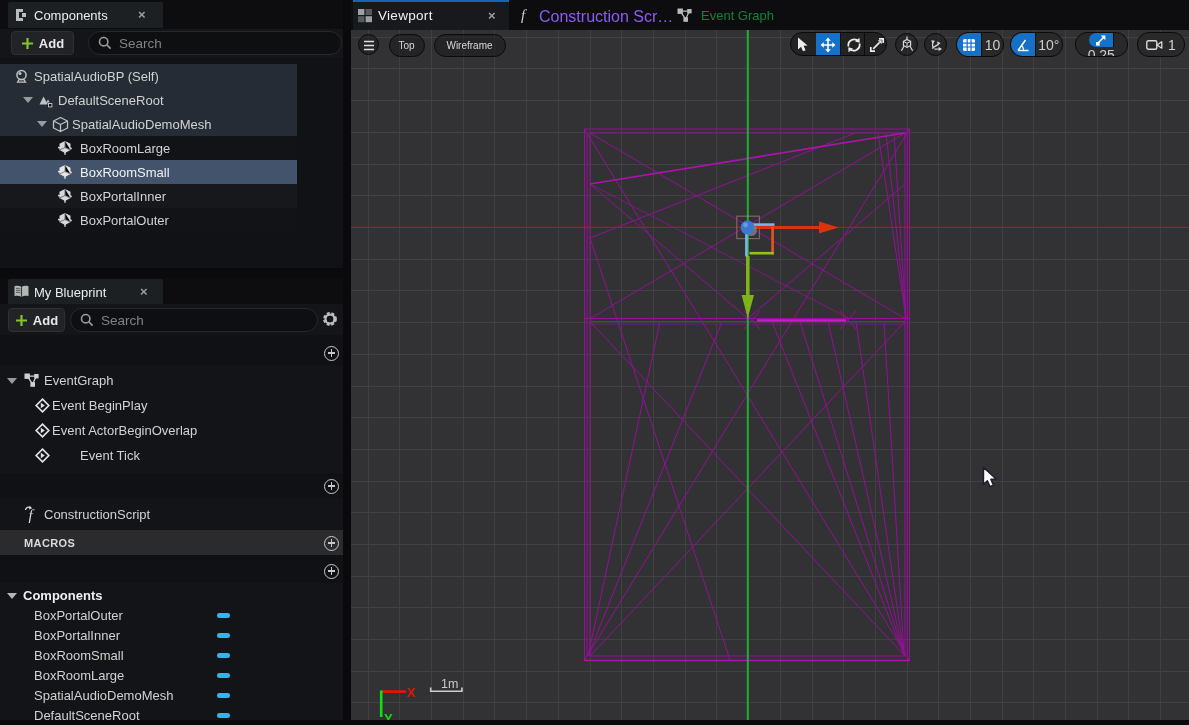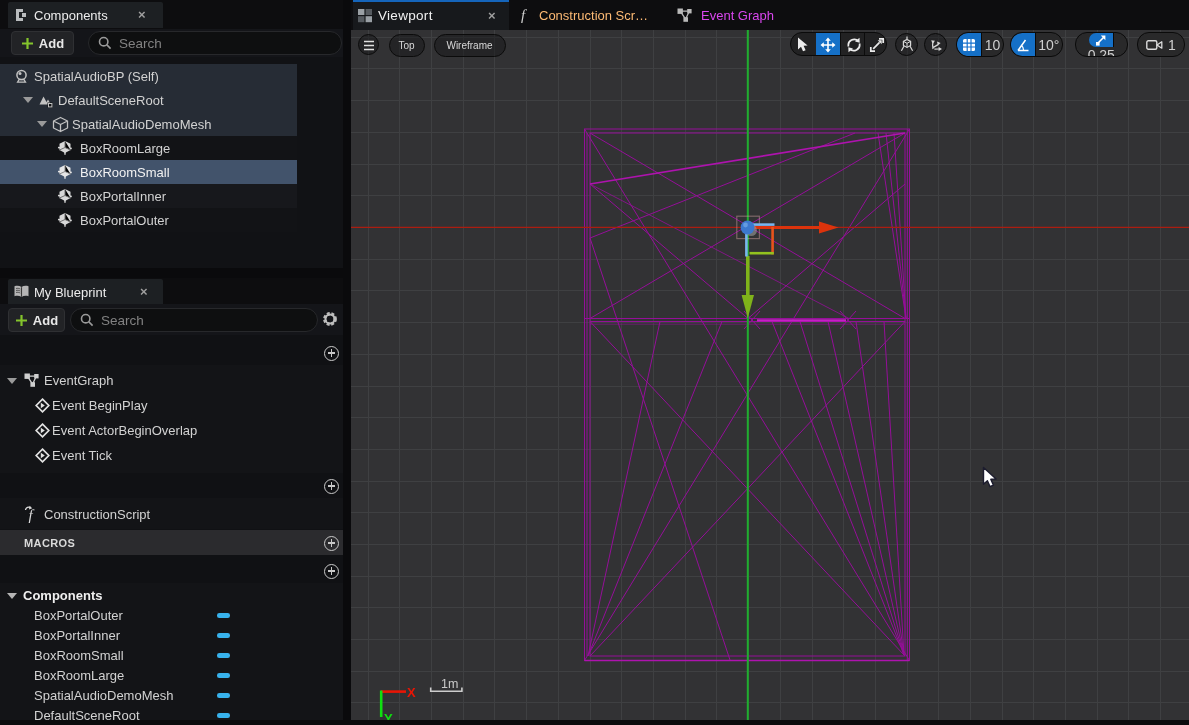--- a/index.html
+++ b/index.html
@@ -176,21 +176,21 @@
         <path d="M7.5 1.2 L13.8 7.5 L7.5 13.8 L1.2 7.5 Z" fill="none" stroke="#e2e2e2" stroke-width="1.7"></path>
         <path d="M5.8 4.8 L9.8 7.5 L5.8 10.2 Z" fill="#e2e2e2"></path>
       </svg>
       <span class="rowtext" style="margin-left:52px;">Event ActorBeginOverlap</span>
     </div>
     <div class="row" style="top:443px;height:24px;">
       <svg class="abs" style="left:35px;top:5px;" width="15" height="15" viewBox="0 0 15 15">
         <path d="M7.5 1.2 L13.8 7.5 L7.5 13.8 L1.2 7.5 Z" fill="none" stroke="#e2e2e2" stroke-width="1.7"></path>
         <path d="M5.8 4.8 L9.8 7.5 L5.8 10.2 Z" fill="#e2e2e2"></path>
       </svg>
-      <span class="rowtext" style="margin-left:52px;">Event Tick</span>
+      <span class="rowtext" style="margin-left:80px;">Event Tick</span>
     </div>
 
     <div class="plusc" style="left:324px;top:479px;"></div>
     <div class="abs" style="left:0;top:498px;width:343px;height:31px;background:#131417;"></div>
     <div class="row" style="top:502px;height:24px;">
       <svg class="abs" style="left:24px;top:3px;" width="17" height="18" viewBox="0 0 17 18">
         <text x="4.5" y="15" font-family="Liberation Serif,serif" font-style="italic" font-size="15" fill="#dadada">f</text>
         <path d="M1.5 5 C1.8 2.6 4.6 1.4 6.8 2.6" fill="none" stroke="#dadada" stroke-width="1.3"></path>
         <path d="M5.6 0.8 L8.2 3.2 L5 4.6 Z" fill="#dadada"></path>
       </svg>
@@ -242,28 +242,28 @@
       <rect x="0" y="0" width="6.4" height="6" fill="#9aa0a5"></rect>
       <rect x="7.6" y="0" width="6.4" height="6" fill="#565b60"></rect>
       <rect x="0" y="7.2" width="6.4" height="6" fill="#565b60"></rect>
       <rect x="7.6" y="7.2" width="6.4" height="6" fill="#9aa0a5"></rect>
     </svg>
     <span class="abs" style="left:27px;top:7.5px;font-size:13.5px;letter-spacing:.3px;color:#f0f0f0;">Viewport</span>
     <span class="tabx abs" style="left:137px;top:8px;">×</span>
     <svg class="abs" style="left:170px;top:7px;" width="12" height="16" viewBox="0 0 12 16">
       <text x="0" y="13" font-family="Liberation Serif,serif" font-style="italic" font-size="15" fill="#cfcfcf">f</text>
     </svg>
-    <span class="abs" style="left:188px;top:8px;font-size:13px;color:#fdba74;">Construction Scr…</span>
+    <span class="abs" style="left:188px;top:8px;font-size:16px;color:#8b5cf6;">Construction Scr…</span>
     <svg class="abs" style="left:326px;top:8px;" width="16" height="15" viewBox="0 0 16 15">
       <path d="M3.2 3.2 L12.2 3.2 M3.2 3.2 L8.6 11.2 M12.2 3.2 L8.6 11.2" stroke="#b9b9b9" stroke-width="1.3"></path>
       <rect x="0.5" y="0.5" width="5.4" height="5.4" fill="#b9b9b9"></rect>
       <rect x="10.2" y="1" width="4.4" height="4.4" fill="#b9b9b9"></rect>
       <rect x="6.4" y="9.2" width="4.6" height="4.6" fill="#b9b9b9"></rect>
     </svg>
-    <span class="abs" style="left:350px;top:8px;font-size:13px;color:#d946ef;">Event Graph</span>
+    <span class="abs" style="left:350px;top:8px;font-size:13px;color:#15803d;">Event Graph</span>
   </div>
 
   <div class="abs" style="left:351px;top:30px;width:838px;height:692px;background:#323234;"></div>
   <svg class="abs" style="left:351px;top:30px;" width="838" height="692" viewBox="351 30 838 692">
     <g stroke="#3f4042" stroke-width="1" shape-rendering="crispEdges">
       <line x1="368.5" y1="30" x2="368.5" y2="722"></line>
       <line x1="399.5" y1="30" x2="399.5" y2="722"></line>
       <line x1="431.5" y1="30" x2="431.5" y2="722"></line>
       <line x1="463.5" y1="30" x2="463.5" y2="722"></line>
       <line x1="494.5" y1="30" x2="494.5" y2="722"></line>

